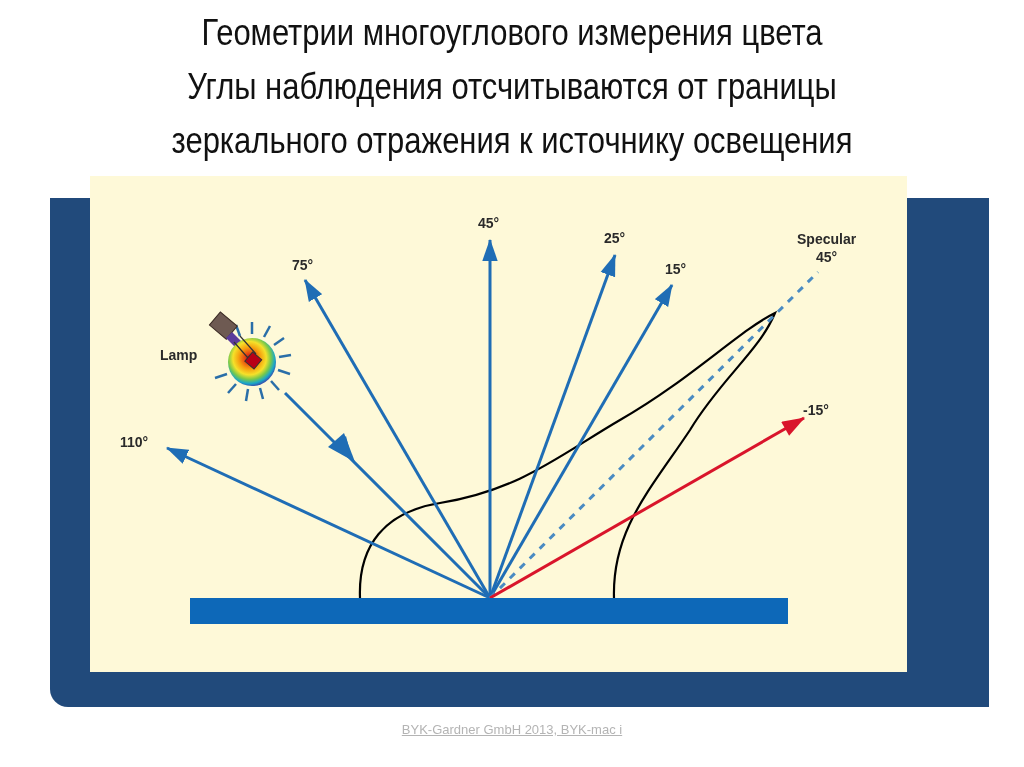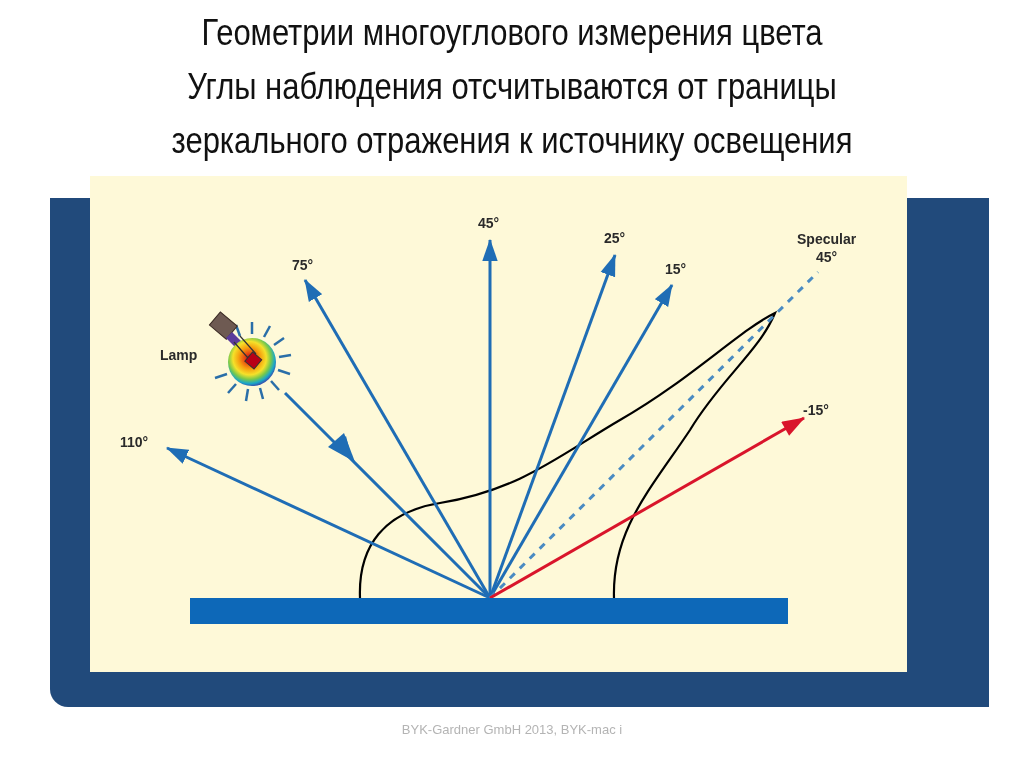--- a/index.html
+++ b/index.html
@@ -21,21 +21,21 @@
     background:#214a7b; border-bottom-left-radius:18px;
   }
   .panel {
     position:absolute; left:90px; top:176px; width:817px; height:496px;
     background:#fef9d8;
   }
   svg.diagram { position:absolute; left:0; top:0; }
   .lbl { font-family:"Liberation Sans", sans-serif; font-weight:bold; font-size:14px; fill:#2a2a2a; }
   .footer {
     position:absolute; left:0; top:722px; width:1024px; text-align:center;
-    color:#b4b4b4; font-size:13px;
+    color:#b4b4b4; font-size:13px;text-decoration:underline;
   }
 </style>
 </head>
 <body>
 
 <div class="title">
   <div>Геометрии многоуглового измерения цвета</div>
   <div>Углы наблюдения отсчитываются от границы</div>
   <div>зеркального отражения к источнику освещения</div>
 </div>

